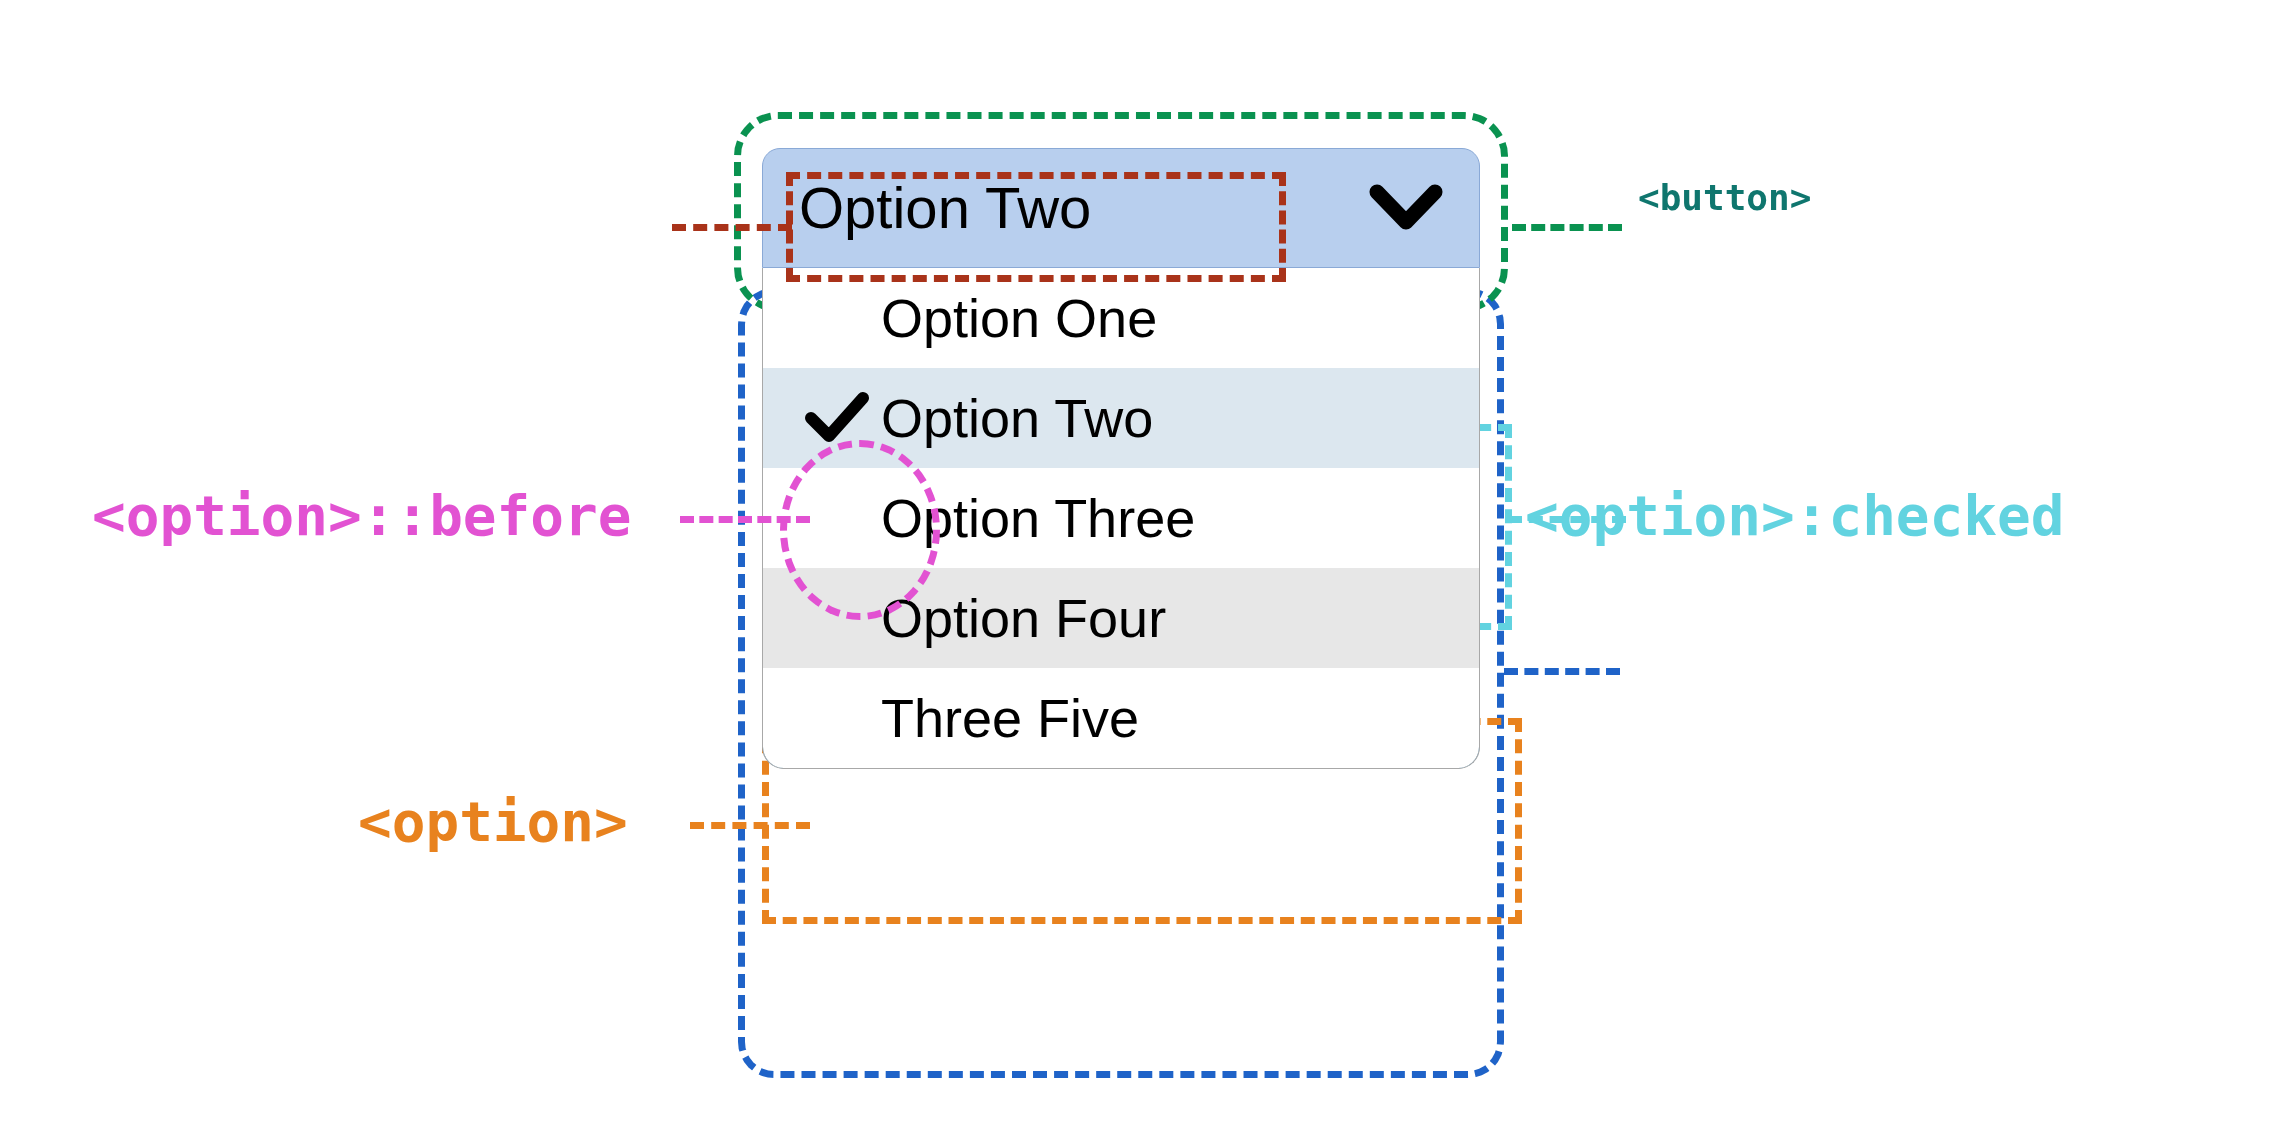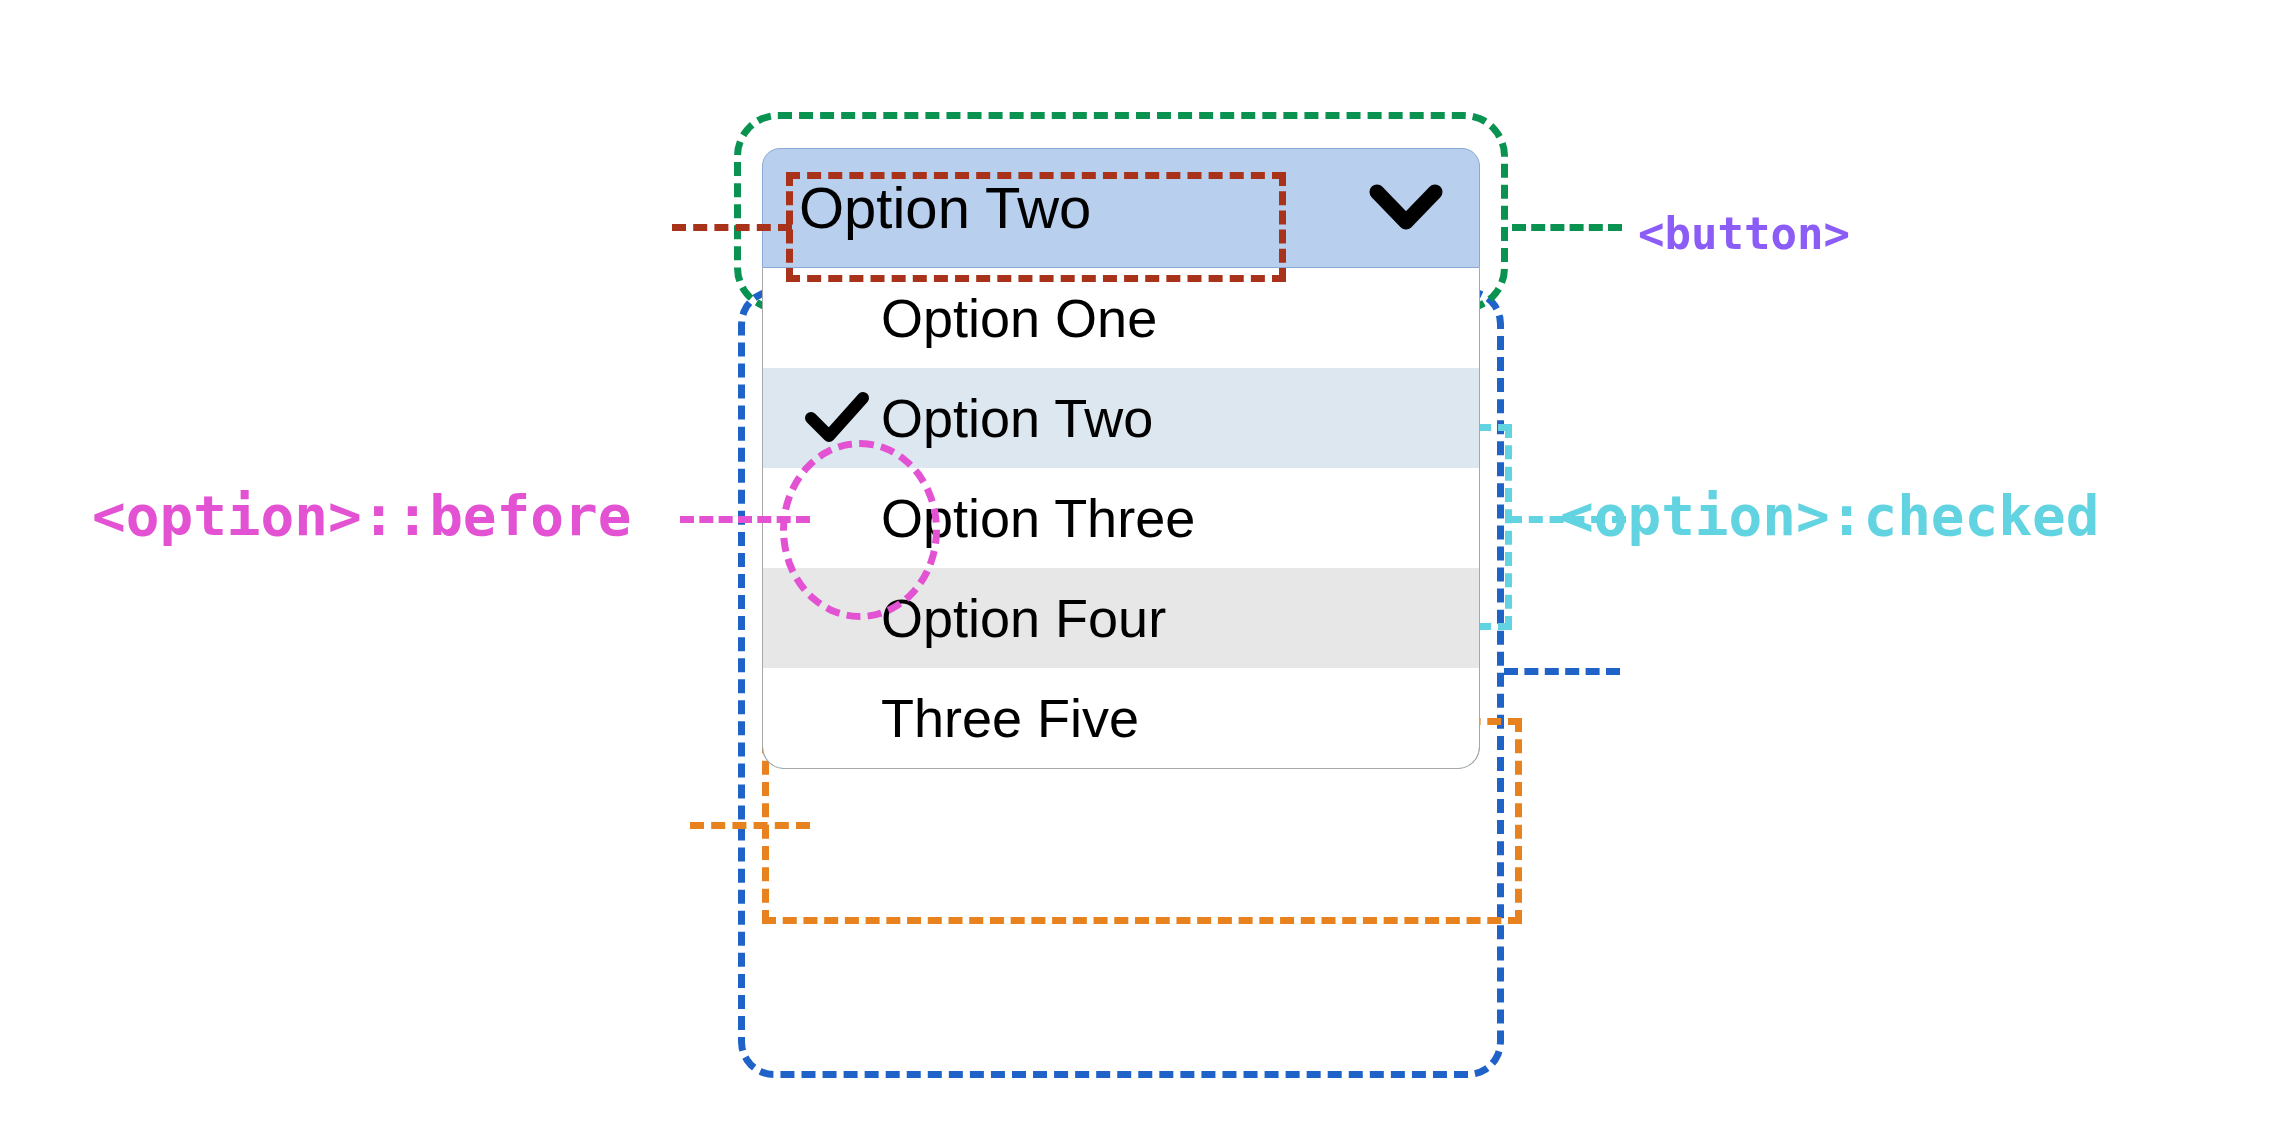--- a/index.html
+++ b/index.html
@@ -194,21 +194,22 @@
 
   <div class="conn" style="left:680px; top:516px; width:130px; border-top-color:#e252d2;"></div>
 
   <div class="conn" style="left:1508px; top:516px; width:118px; border-top-color:#62d3e0;"></div>
 
   <div class="conn" style="left:1504px; top:668px; width:116px; border-top-color:#1f63c8;"></div>
 
   <div class="conn" style="left:690px; top:822px; width:120px; border-top-color:#e8821e;"></div>
 
 
-  <div class="ann-label" style="left:1638px; top:212px; font-size:44px; color:#8b5cf6;">&lt;button&gt;</div>
+  <div class="ann-label" style="left:1638px; top:180px; font-size:36px; color:#0f766e;">&lt;button&gt;</div>
 
   <div class="ann-label" style="left:92px; top:488px; font-size:56px; color:#e252d2;">&lt;option&gt;::before</div>
 
-  <div class="ann-label" style="left:1560px; top:488px; font-size:56px; color:#62d3e0;text-align:center;">&lt;option&gt;:checked</div>
-
-
+  <div class="ann-label" style="left:1525px; top:488px; font-size:56px; color:#62d3e0;text-align:center;">&lt;option&gt;:checked</div>
+
+
+  <div class="ann-label" style="left:358px; top:794px; font-size:56px; color:#e8821e;">&lt;option&gt;</div>
 
 </div>
 
 </body></html>

